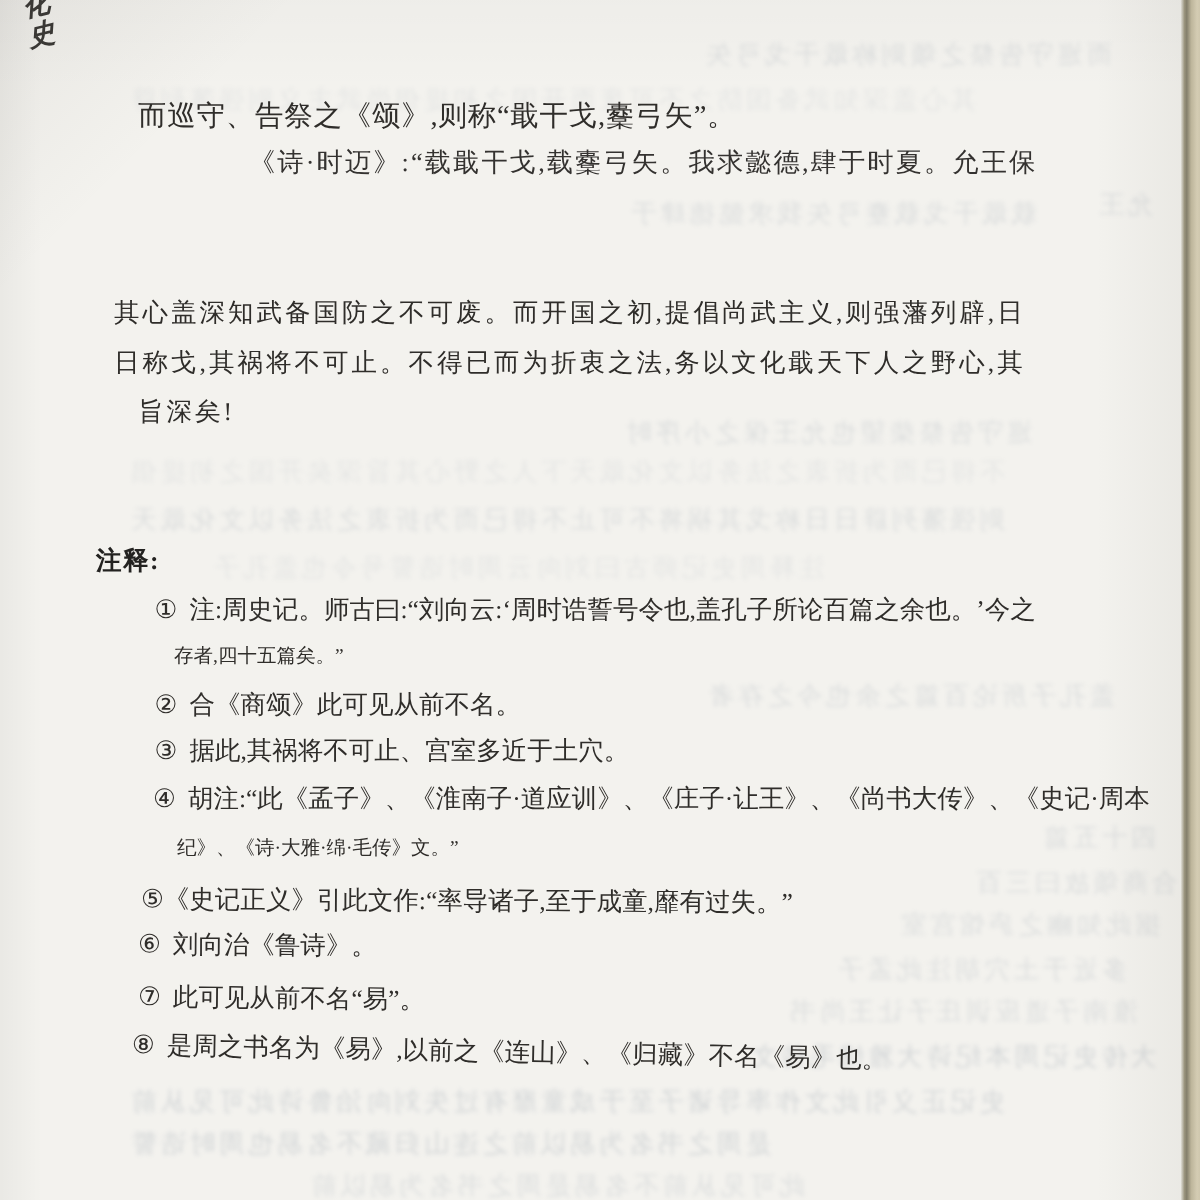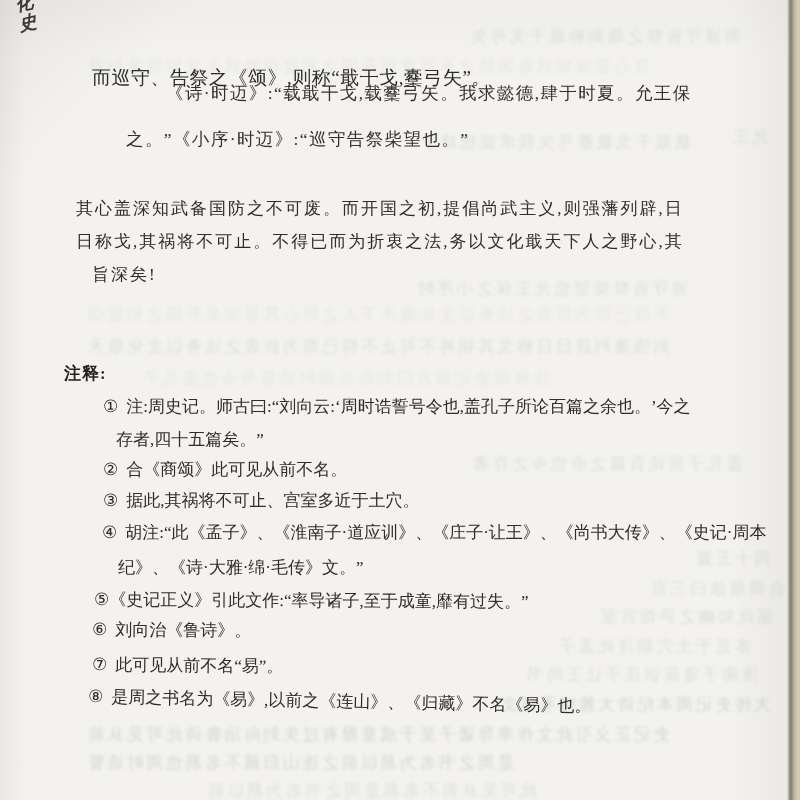--- a/index.html
+++ b/index.html
@@ -23,21 +23,21 @@
     transform:rotate(-14deg) skewX(-4deg); display:flex; flex-direction:column; align-items:center;
   }
   .line { position:absolute; white-space:nowrap; color:#2f2d2a; line-height:1.15; }
   .l1    { font-size:19px; letter-spacing:0.5px;margin-top:36px; }
   .body-ln { font-size:17px; letter-spacing:2px; }
   .quote { font-size:17.5px; letter-spacing:1.4px; color:#343230; }
   .heading { font-size:17px; font-weight:bold; letter-spacing:1px; color:#232220; }
   .note { font-size:17px; display:flex; color:#2f2d2a; }
   .note .num { flex:none; }
   .note .sp { margin-left:8px; }
-  .note-cont { font-size:17px; }
+  .note-cont { font-size:13px; }
   .bleed {
     position:absolute; white-space:nowrap; font-size:17px; letter-spacing:2.5px;
     color:#8e99a6; opacity:0.22; filter:blur(1.5px);
     transform:scaleX(-1); line-height:1;
   }
   .bleed.faint { opacity:0.13; }
   .bleed.strong { opacity:0.30; }
 </style>
 </head>
 <body>
@@ -63,22 +63,21 @@
   <div class="bleed strong" style="top:754px; left:85px;">是周之书名为易以前之连山归藏不名易也周时诰誓</div>
   <div class="bleed" style="top:782px; left:205px;">此可见从前不名易是周之书名为易以前</div>
 
   <div class="margin-title">
     <span>化</span>
     <span>史</span>
   </div>
 
   <div class="line l1" style="top:31px; left:92px;">而巡守、告祭之《颂》,则称“戢干戈,櫜弓矢”。</div>
 
-  <div class="line quote" style="top:83px;  left:166px;font-family:Liberation Serif, serif;">《诗·时迈》:“载戢干戈,载櫜弓矢。我求懿德,肆于时夏。允王保</div>
-  <div class="line quote" style="top:129px; left:126px;">之。”《小序·时迈》:“巡守告祭柴望也。”</div>
+  <div class="line quote" style="top:98px;  left:166px;font-family:Liberation Serif, serif;">《诗·时迈》:“载戢干戈,载櫜弓矢。我求懿德,肆于时夏。允王保</div>
 
   <div class="line body-ln" style="top:199px; left:76px;">其心盖深知武备国防之不可废。而开国之初,提倡尚武主义,则强藩列辟,日</div>
   <div class="line body-ln" style="top:232px; left:76px;">日称戈,其祸将不可止。不得已而为折衷之法,务以文化戢天下人之野心,其</div>
   <div class="line body-ln" style="top:265px; left:92px;">旨深矣!</div>
 
   <div class="line heading" style="top:364px; left:64px;">注释:</div>
 
   <div class="line note" style="top:397px; left:103px;">
     <span class="num">①</span>
     <span class="sp">注:周史记。师古曰:“刘向云:‘周时诰誓号令也,盖孔子所论百篇之余也。’今之</span>

